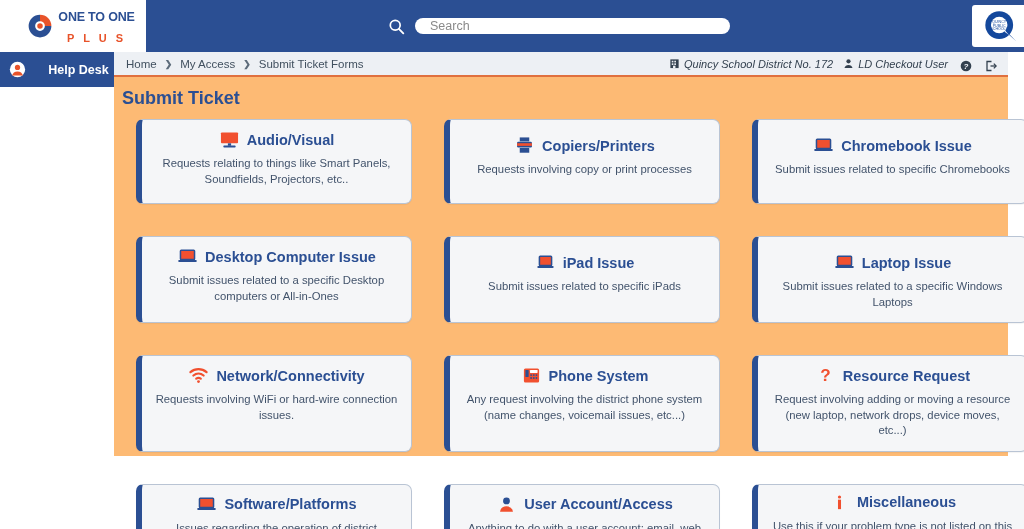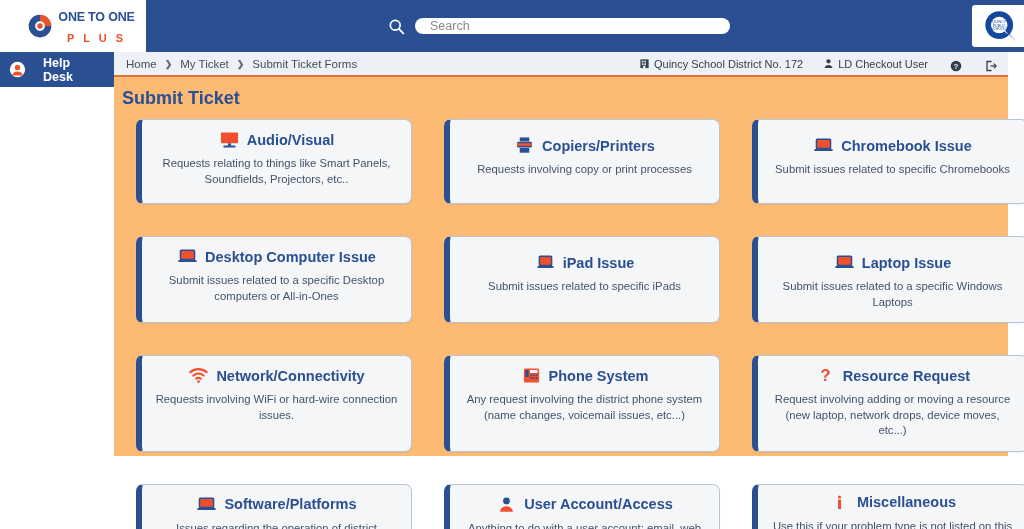--- a/index.html
+++ b/index.html
@@ -63,22 +63,23 @@
   .sidebar {
     position: absolute; top: 52px; left: 0;
     width: 130px; height: 477px;
     background: #ffffff;
   }
   .side-item {
     height: 35px; width: 130px;
     background: #2b4f93;
     display: flex; align-items: center;
     padding: 0 9px;
-    gap: 17px;
+    gap: 8px;
     cursor: pointer;
+    text-align: right;
   }
   .side-icon { width: 17px; height: 17px; flex: 0 0 17px; }
   .side-label {
     color: #ffffff; font-size: 12.5px; font-weight: bold;
     flex: 1;
   }
   .side-chev { color: #ffffff; font-size: 13px; line-height: 1; }
 
   
   .main {
@@ -92,21 +93,21 @@
     border-bottom: 2px solid #e0703f;
     display: flex; align-items: center;
     padding: 0 10px 0 12px;
   }
   .crumbs { display: flex; align-items: center; gap: 8px; flex: 1; }
   .crumb {
     font-size: 11.5px; color: #41505f; cursor: pointer; white-space: nowrap;
   }
   .crumb.last { cursor: default; }
   .crumb-sep { font-size: 9px; color: #5c6b7a; font-weight: bold; }
-  .usermeta { display: flex; align-items: center; gap: 20px; }
+  .usermeta { display: flex; align-items: center; gap: 10px; font-style: italic; }
   .meta-item {
     display: flex; align-items: center; gap: 4px;
     font-size: 11px; color: #33414f; white-space: nowrap;
   }
   .meta-ic { width: 11px; height: 11px; flex: 0 0 11px; }
   .meta-btn { cursor: pointer; display: flex; align-items: center; padding: 0 2px; }
 
   .page-title {
     font-size: 18px; font-weight: bold; color: #2b4f93;
     margin: 11px 0 0 8px;
@@ -214,21 +215,21 @@
     <span class="side-chev">›</span>
   </div>
 </div>
 
 <div class="main">
 
   <div class="crumbbar">
     <div class="crumbs">
       <span class="crumb">Home</span>
       <span class="crumb-sep">❯</span>
-      <span class="crumb">My Ticket</span>
+      <span class="crumb">My Access</span>
       <span class="crumb-sep">❯</span>
       <span class="crumb last">Submit Ticket Forms</span>
     </div>
 
     <div class="usermeta">
       <span class="meta-item">
         <span class="meta-ic">
           <svg viewBox="0 0 12 12" width="11" height="11">
             <rect x="1.5" y="1.5" width="9" height="9.5" fill="#33414f"></rect>
             <rect x="3" y="3" width="1.8" height="1.8" fill="#edf0f4"></rect>

